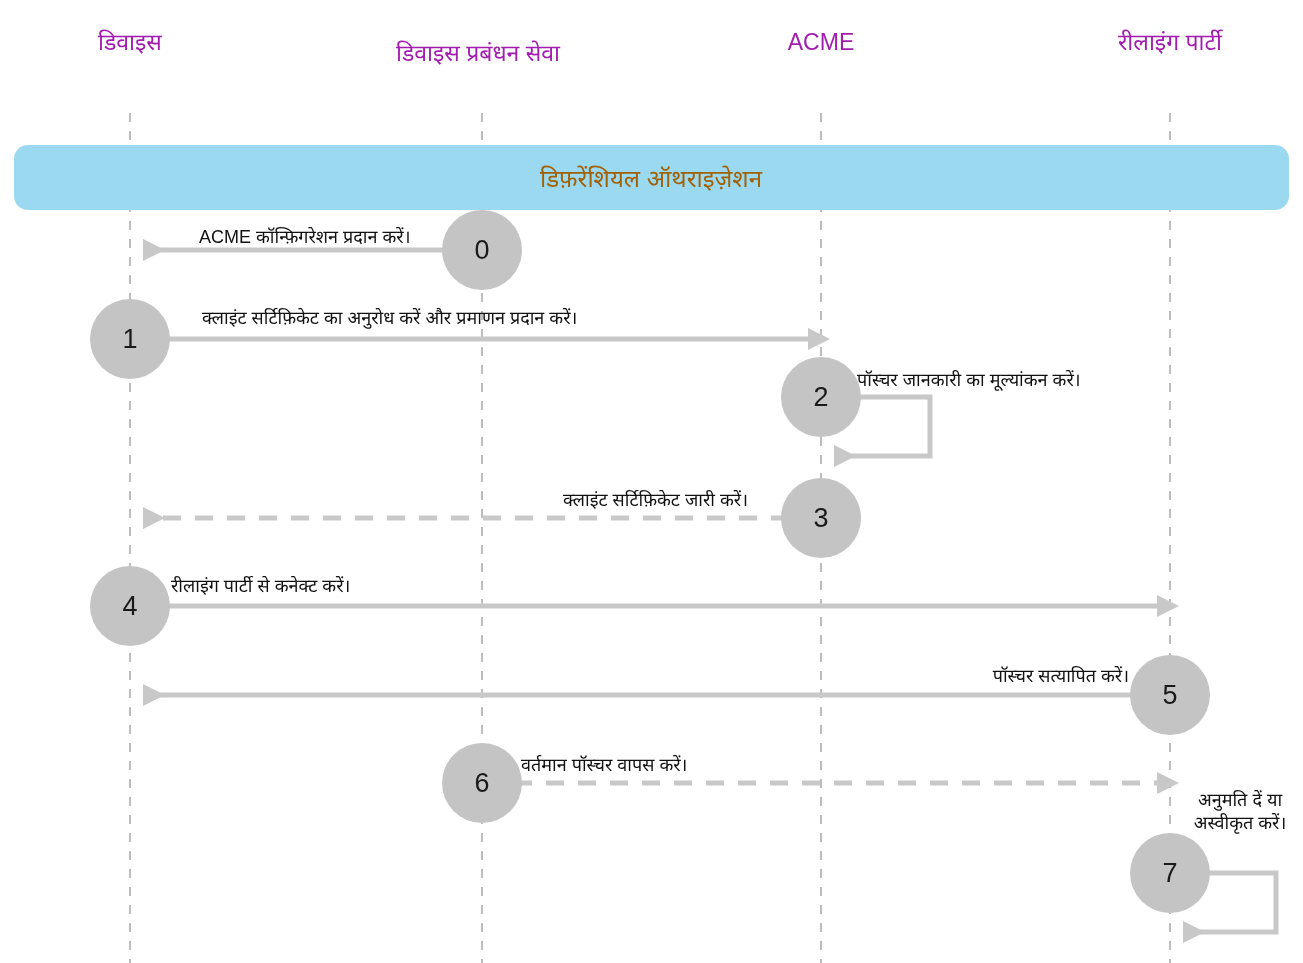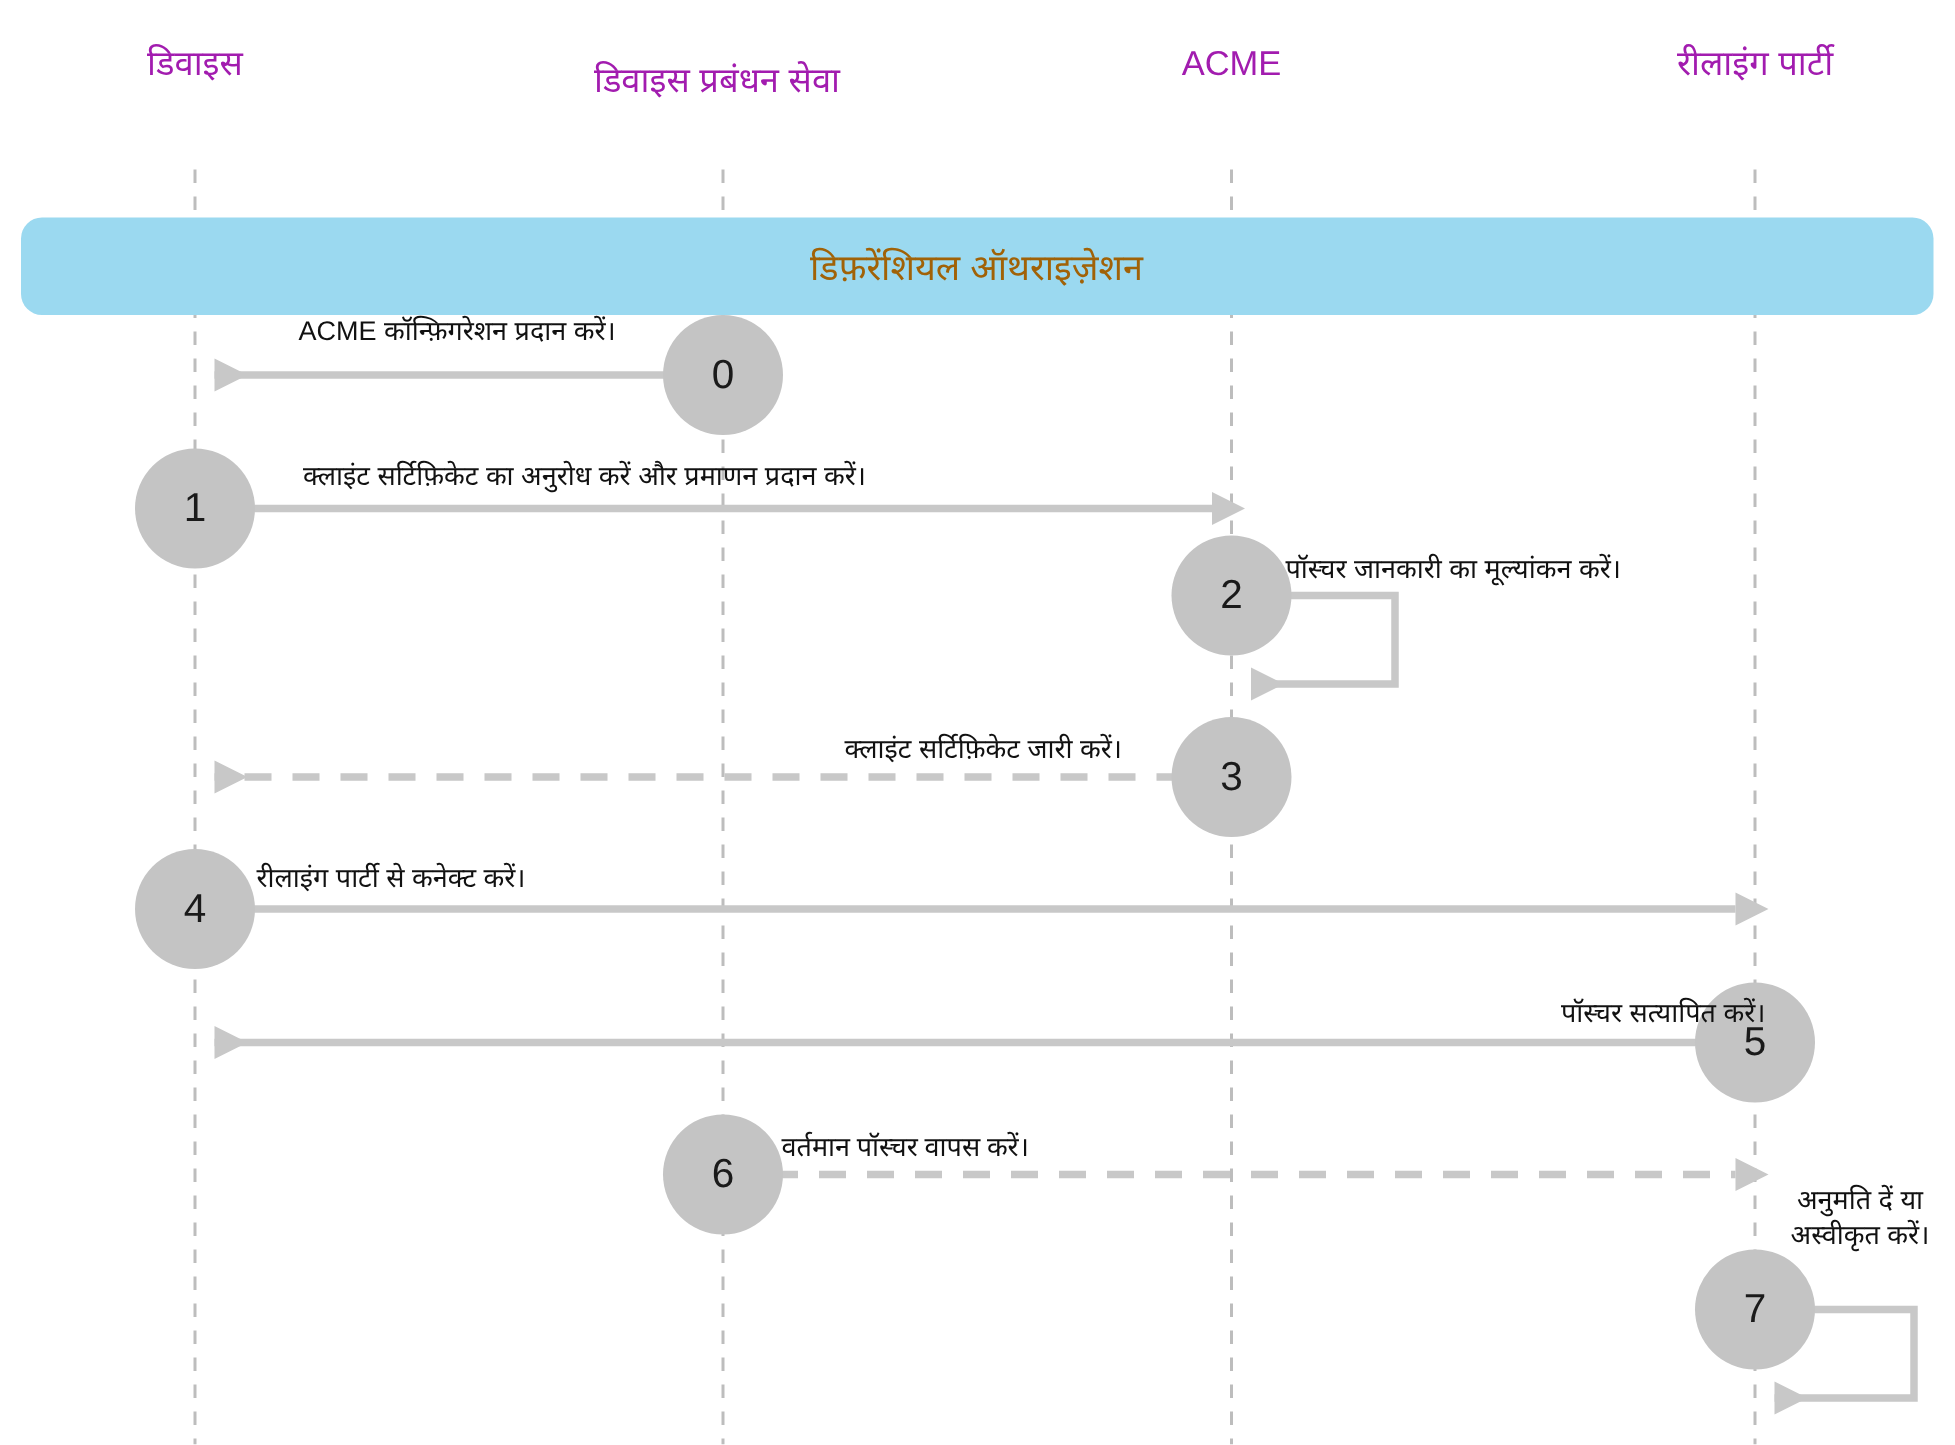--- a/index.html
+++ b/index.html
@@ -49,21 +49,20 @@
     color: #111111;
     white-space: nowrap;
     line-height: 1.25;
   }
   .msg-label.align-left {
     transform: translateY(-100%);
   }
   .msg-label.align-right {
     transform: translate(-100%, -100%);
     text-align: right;
-    margin-left: 48px;
   }
   .msg-label.multiline {
     white-space: normal;
     text-align: center;
   }
   .step-num {
     position: absolute;
     font-size: 27px;
     color: #1a1a1a;
     transform: translate(-50%, -50%);
@@ -131,27 +130,27 @@
     </g>
   </svg>
 
   <div class="lane-header" style="left:130px; top:30px;">डिवाइस</div>
   <div class="lane-header" style="left:478px; top:30px;margin-top:11px;">डिवाइस प्रबंधन सेवा</div>
   <div class="lane-header" style="left:821px; top:30px;">ACME</div>
   <div class="lane-header" style="left:1170px; top:30px;">रीलाइंग पार्टी</div>
 
   <div class="phase-banner-label" style="left:651px; top:177px;">डिफ़रेंशियल ऑथराइज़ेशन</div>
 
-  <div class="msg-label align-left" style="left:199px; top:232px;">ACME कॉन्फ़िगरेशन प्रदान करें।</div>
+  <div class="msg-label align-left" style="left:199px; top:248px;">ACME कॉन्फ़िगरेशन प्रदान करें।</div>
   <div class="msg-label align-left" style="left:171px; top:329px;margin-left:31px;">क्लाइंट सर्टिफ़िकेट का अनुरोध करें और प्रमाणन प्रदान करें।</div>
   <div class="msg-label align-left" style="left:857px; top:391px;">पॉस्चर जानकारी का मूल्यांकन करें।</div>
   <div class="msg-label align-left" style="left:563px; top:511px;">क्लाइंट सर्टिफ़िकेट जारी करें।</div>
   <div class="msg-label align-left" style="left:171px; top:597px;">रीलाइंग पार्टी से कनेक्ट करें।</div>
   <div class="msg-label align-right" style="left:1129px; top:687px;">पॉस्चर सत्यापित करें।</div>
-  <div class="msg-label align-left" style="left:521px; top:776px;font-family:Liberation Serif, serif;">वर्तमान पॉस्चर वापस करें।</div>
+  <div class="msg-label align-left" style="left:521px; top:776px;">वर्तमान पॉस्चर वापस करें।</div>
   <div class="msg-label multiline" style="left:1186px; top:789px; width:108px;">अनुमति दें या अस्वीकृत करें।</div>
 
   <div class="step-num" style="left:482px; top:250px;">0</div>
   <div class="step-num" style="left:130px; top:339px;">1</div>
   <div class="step-num" style="left:821px; top:397px;">2</div>
   <div class="step-num" style="left:821px; top:518px;">3</div>
   <div class="step-num" style="left:130px; top:606px;">4</div>
   <div class="step-num" style="left:1170px; top:695px;">5</div>
   <div class="step-num" style="left:482px; top:783px;">6</div>
   <div class="step-num" style="left:1170px; top:873px;">7</div>

